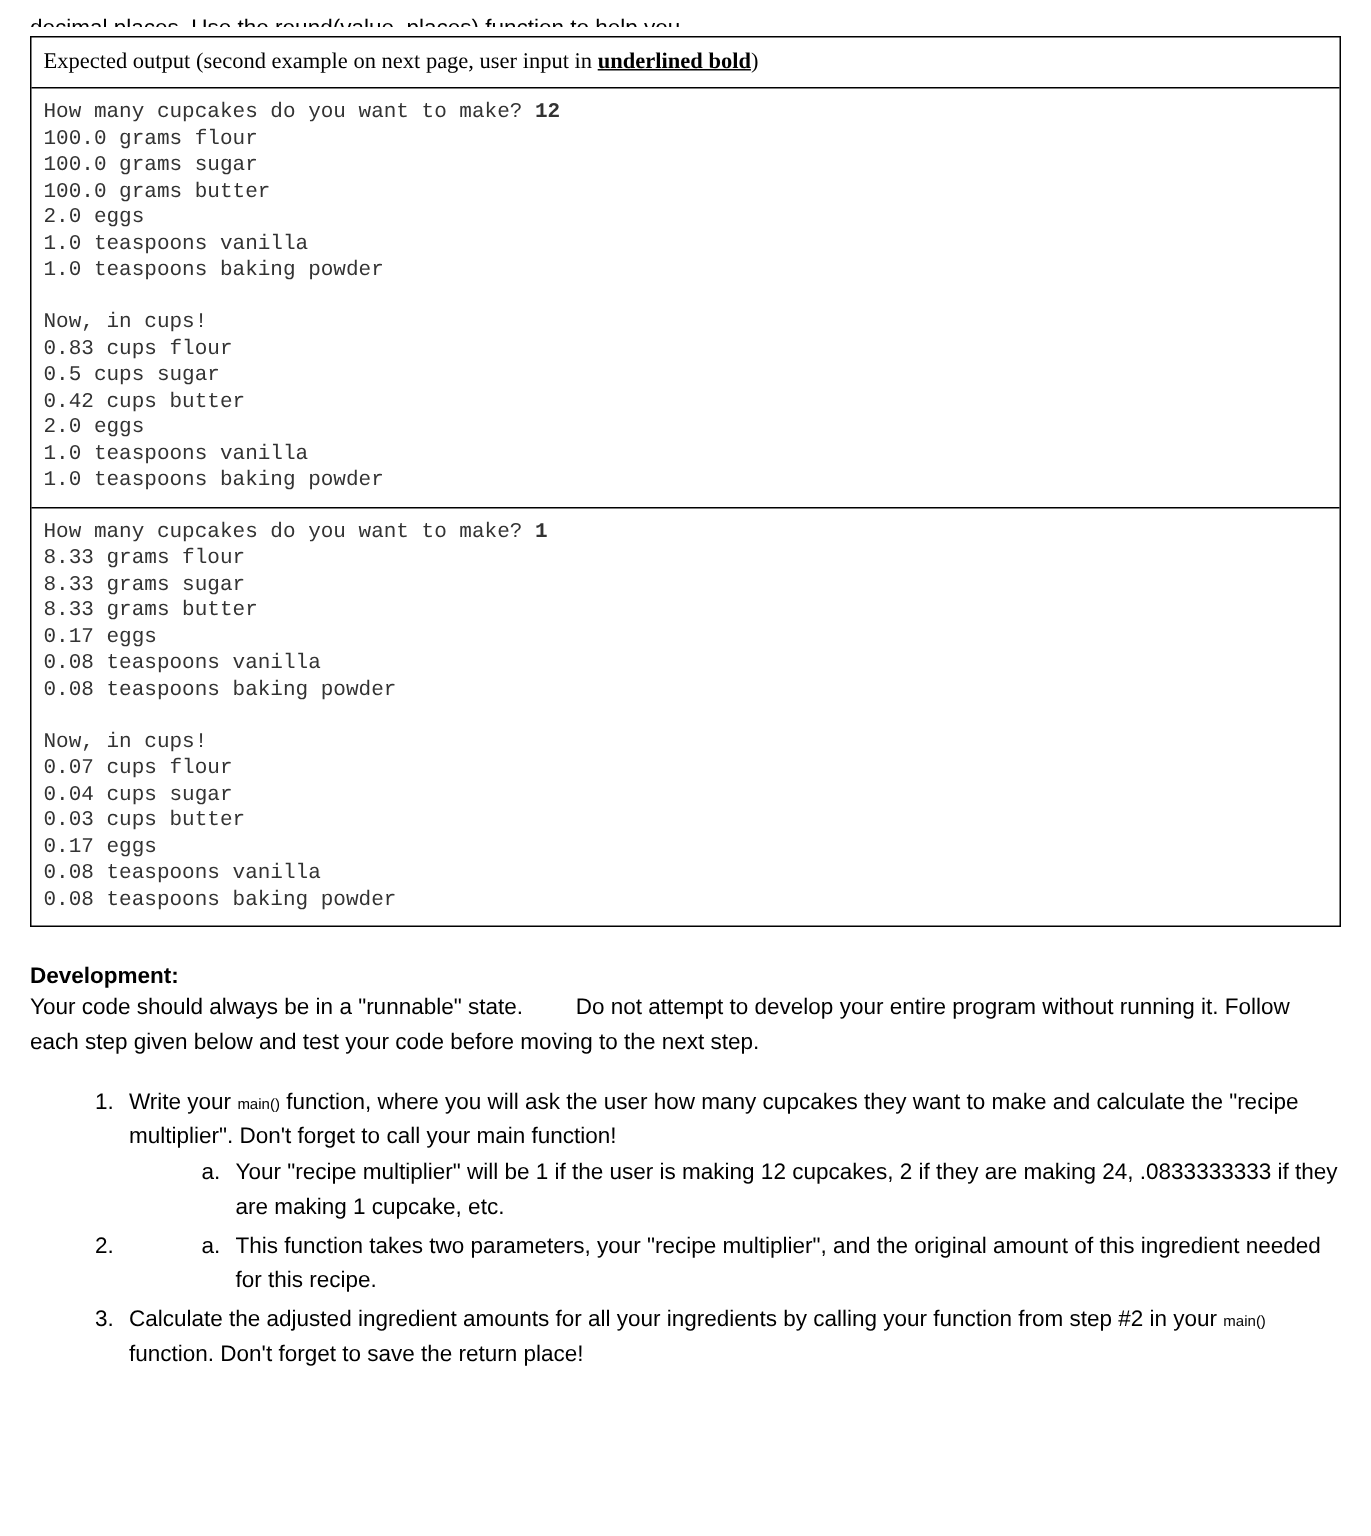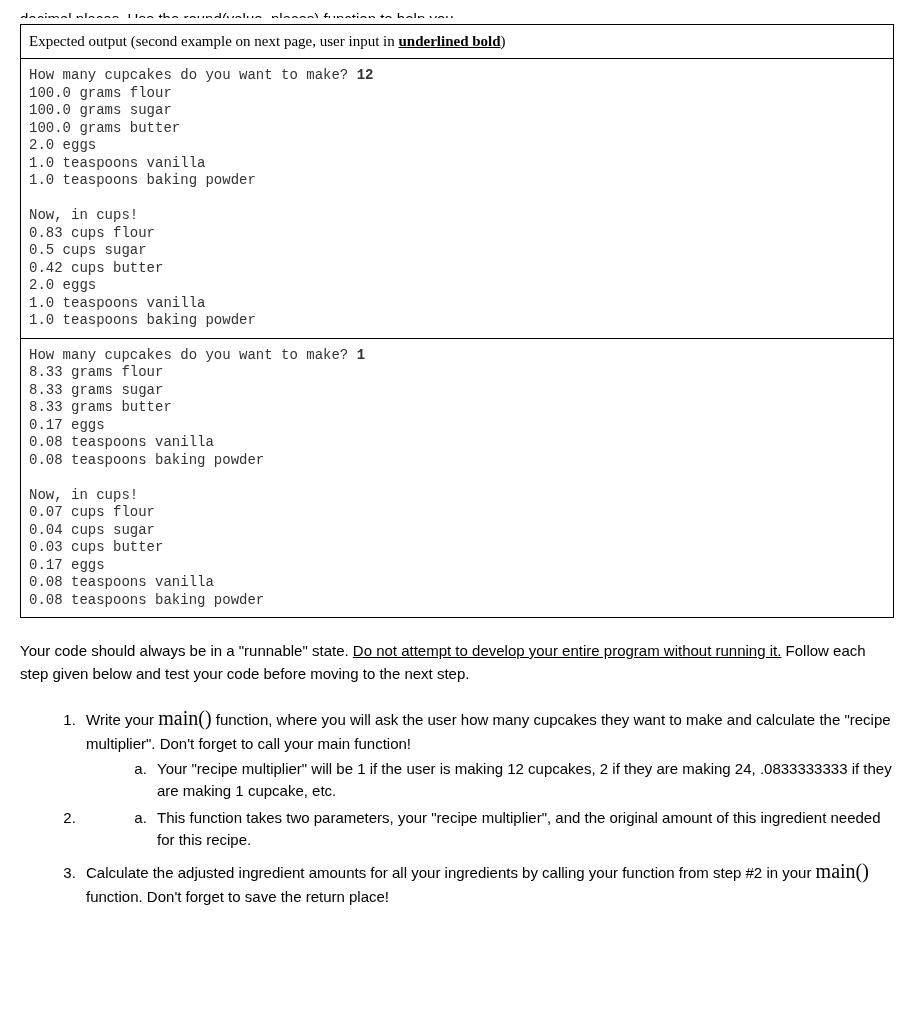--- a/index.html
+++ b/index.html
@@ -52,21 +52,21 @@
     }
     .dev-heading {
       font-weight: bold;
       font-size: 15px;
     }
     .dev-para {
       font-size: 15px;
       line-height: 1.5;
     }
     .dev-para .udl {
-      text-decoration: underline;
+      margin-left: 31px;
     }
     ol.level1 {
       list-style: decimal;
       margin: 18px 0 0 50px;
       padding-left: 10px;
     }
     ol.level1 > li {
       padding-left: 6px;
       margin-bottom: 4px;
       font-size: 15px;
@@ -86,22 +86,22 @@
       list-style: lower-roman;
       margin: 2px 0 2px 50px;
       padding-left: 10px;
     }
     ol.level3 > li {
       padding-left: 10px;
       margin-bottom: 2px;
       line-height: 1.5;
     }
     code.mono {
-      font-family: Liberation Serif, serif;
-      font-size: 20px;
+      font-family: Liberation Sans, sans-serif;
+      font-size: 10px;
     }
     .user-input {
       font-weight: bold;
     }
   </style>
 </head>
 <body>
 
 <div class="cutoff-top">decimal places. Use the round(value, places) function to help you.</div>
 
@@ -137,20 +137,21 @@
 <span>Now, in cups!</span>
 <span>0.07 cups flour
 0.04 cups sugar
 0.03 cups butter
 0.17 eggs
 0.08 teaspoons vanilla
 0.08 teaspoons baking powder</span></div>
 </div>
 
 <div class="development">
+  <div class="dev-heading">Development:</div>
   <div class="dev-para">
     <span>Your code should always be in a "runnable" state. </span><span class="udl">Do not attempt to develop your entire program without running it.</span><span> Follow each step given below and test your code before moving to the next step.</span>
   </div>
 
   <ol class="level1">
     <li>
       <span>Write your </span><code class="mono">main()</code><span> function, where you will ask the user how many cupcakes they want to make and calculate the "recipe multiplier". Don't forget to call your main function!</span>
       <ol class="level2">
         <li>Your "recipe multiplier" will be 1 if the user is making 12 cupcakes, 2 if they are making 24, .0833333333 if they are making 1 cupcake, etc.</li>
       </ol>

